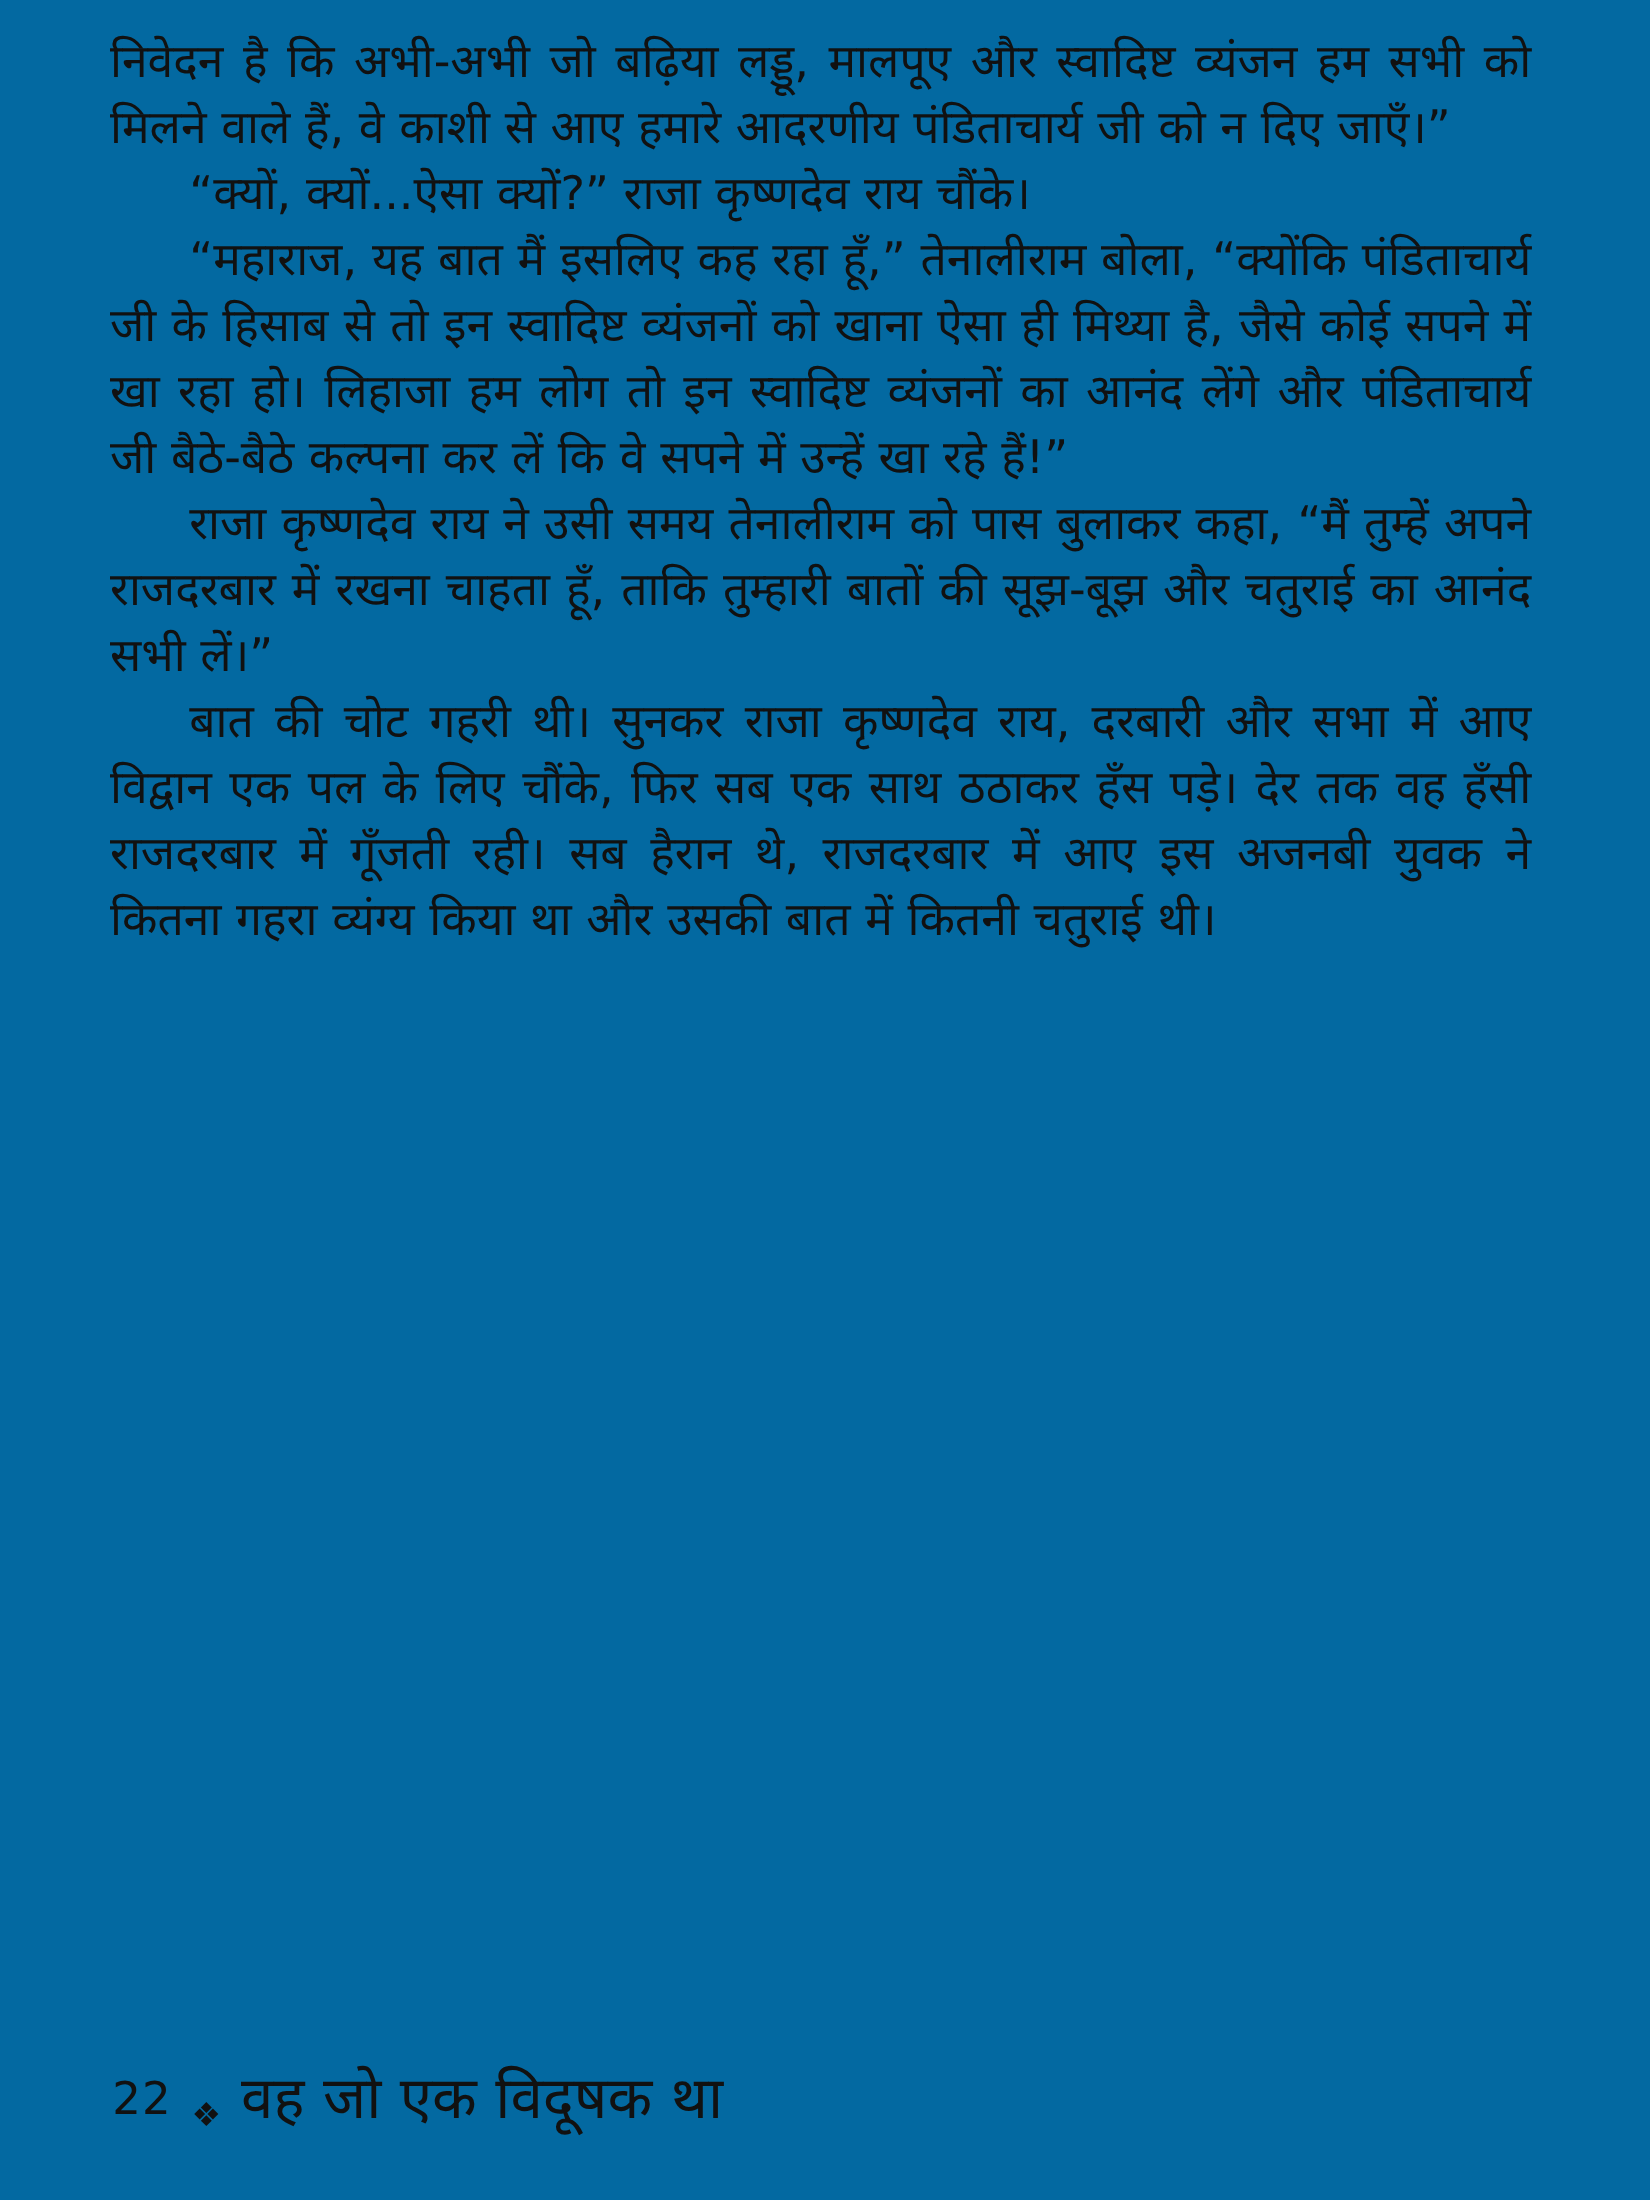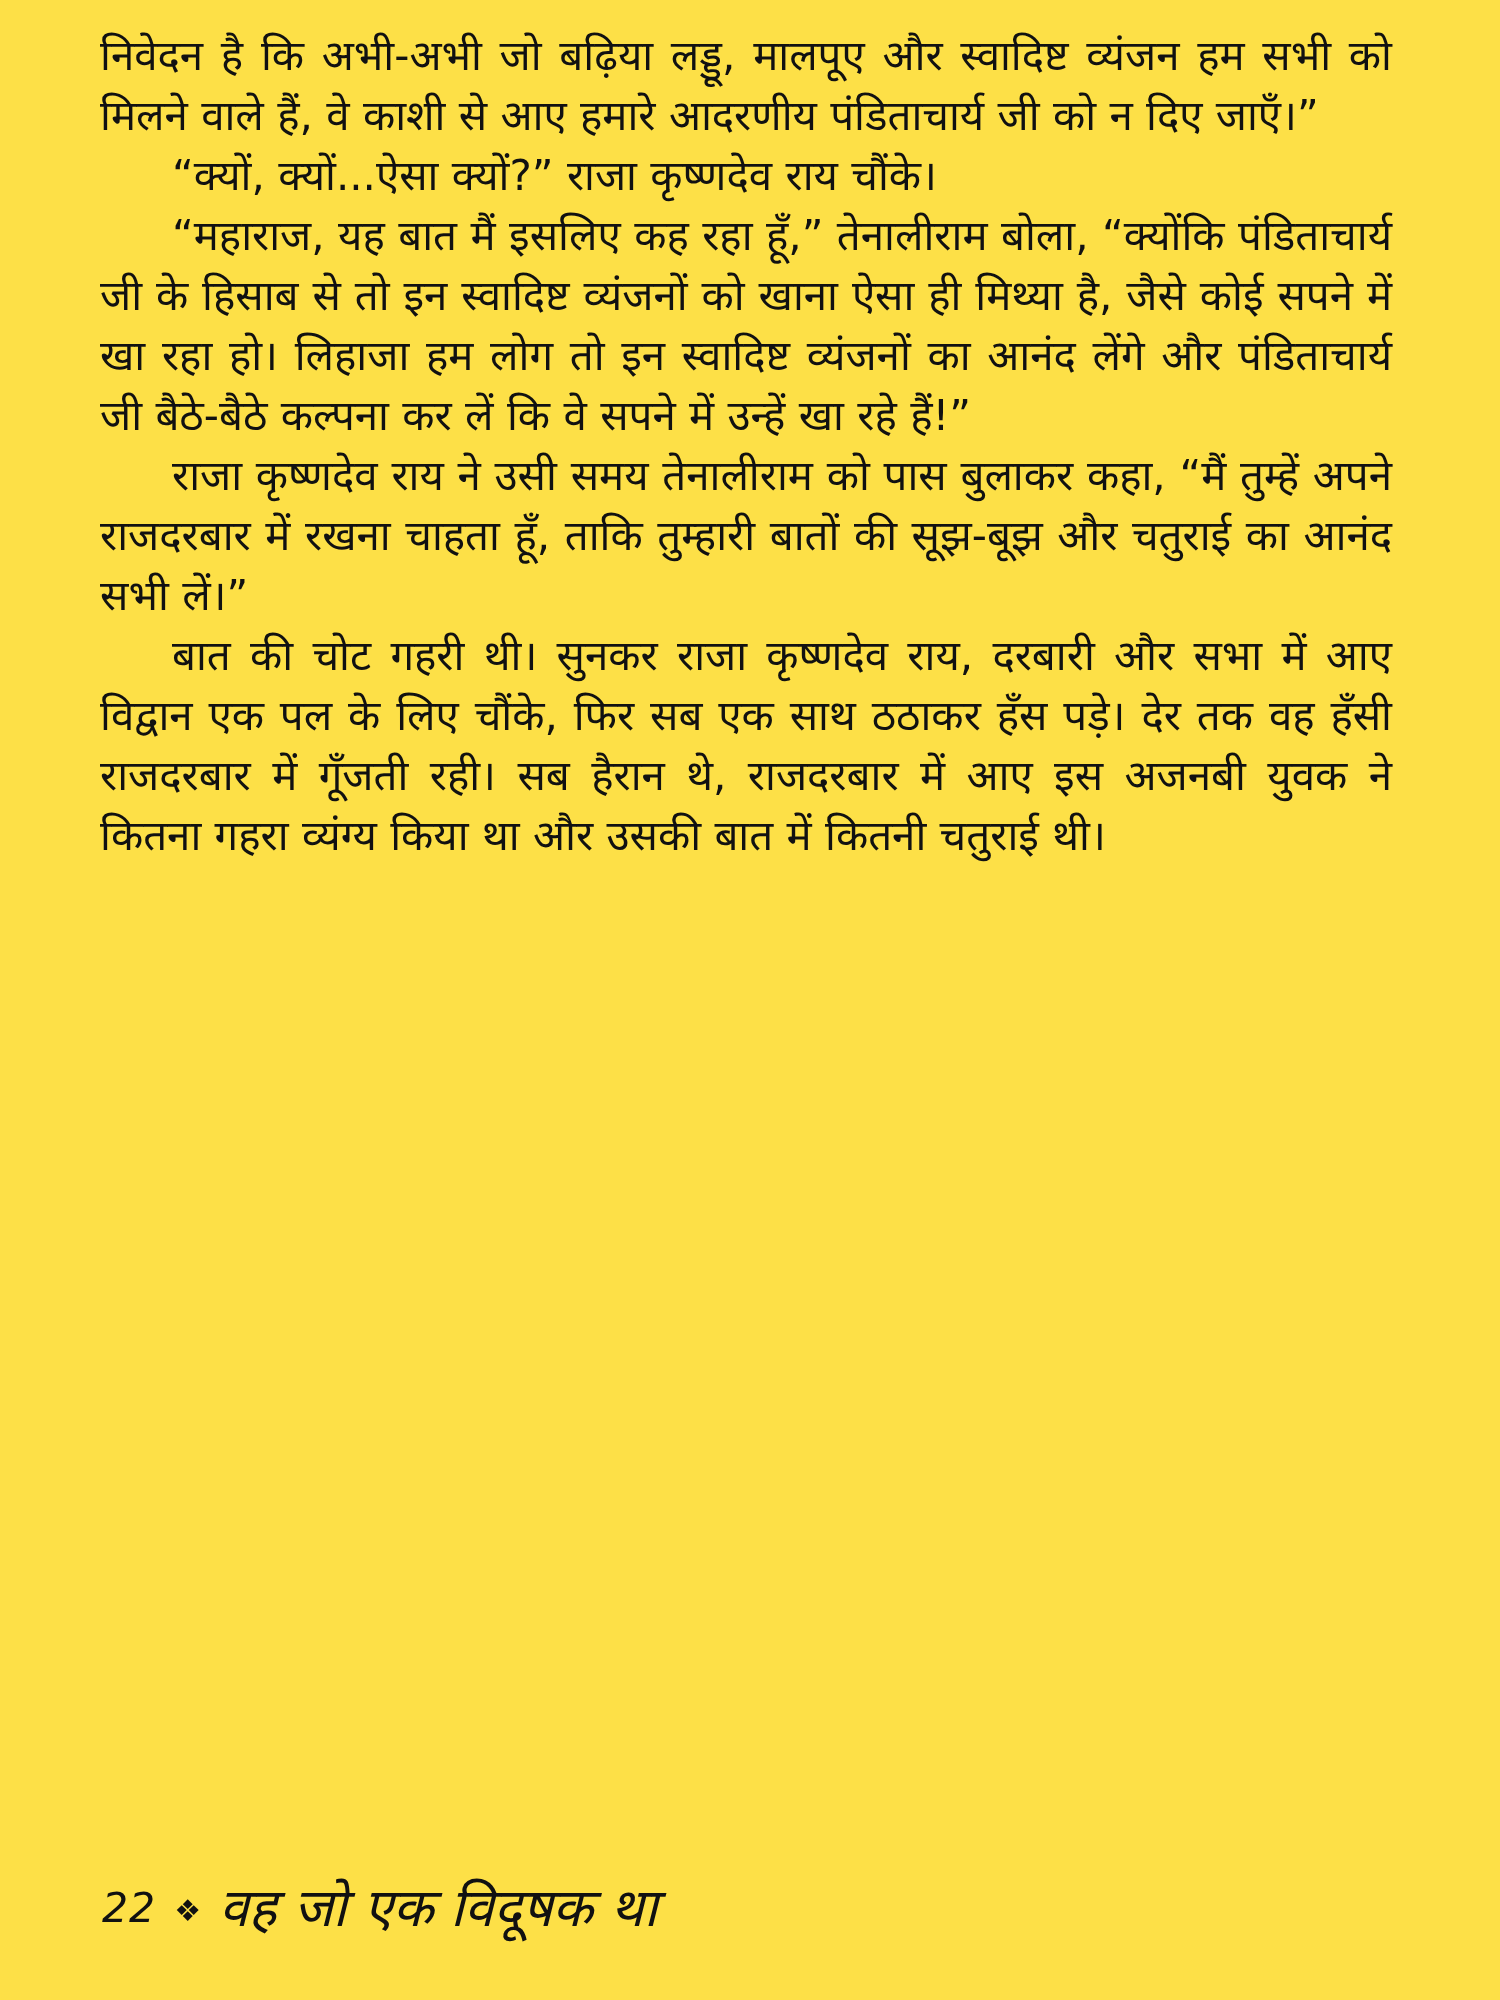--- a/index.html
+++ b/index.html
@@ -4,21 +4,21 @@
 <style>
   html, body {
     margin: 0;
     padding: 0;
     background: #ffffff;
   }
   .page {
     position: relative;
     width: 1500px;
     height: 2000px;
-    background: #fde047;
+    background: #0369a1;
     color: #111111;
     font-family: "DejaVu Sans", sans-serif;
     overflow: hidden;
   }
   .text-block {
     position: absolute;
     left: 100px;
     top: 26px;
     width: 1292px;
     font-size: 42px;
@@ -32,26 +32,25 @@
     text-indent: 72px;
   }
   .para.no-indent {
     text-indent: 0;
   }
   .page-footer {
     position: absolute;
     left: 102px;
     top: 1880px;
     display: flex;
-    align-items: center;
+    align-items: flex-end;
     gap: 18px;
     font-size: 40px;
     line-height: 56px;
     color: #111111;
-    font-style: italic;
   }
   .page-num {
     font-size: 41px;
     letter-spacing: 1px;
   }
   .diamond-sep {
     font-size: 30px;
     line-height: 1;
     position: relative;
     top: 3px;

